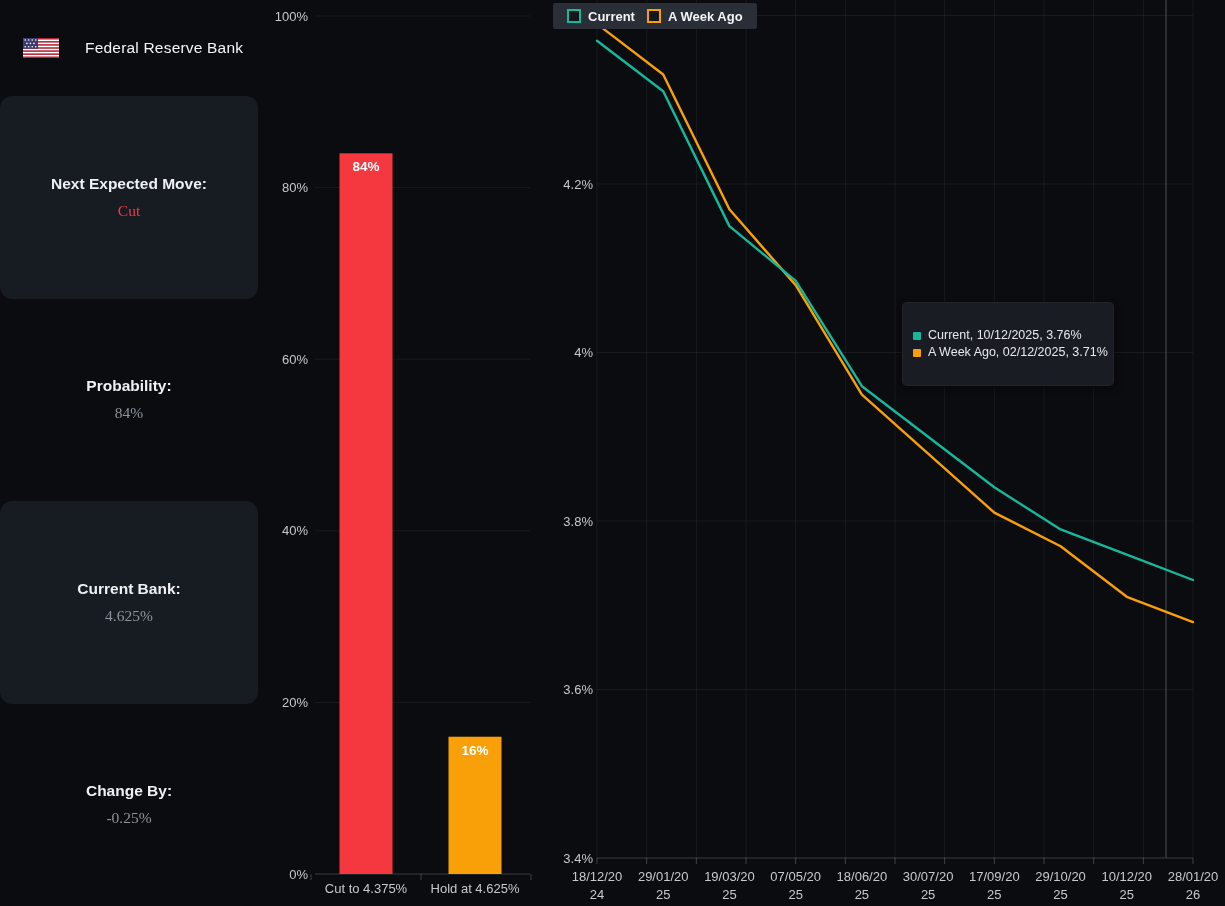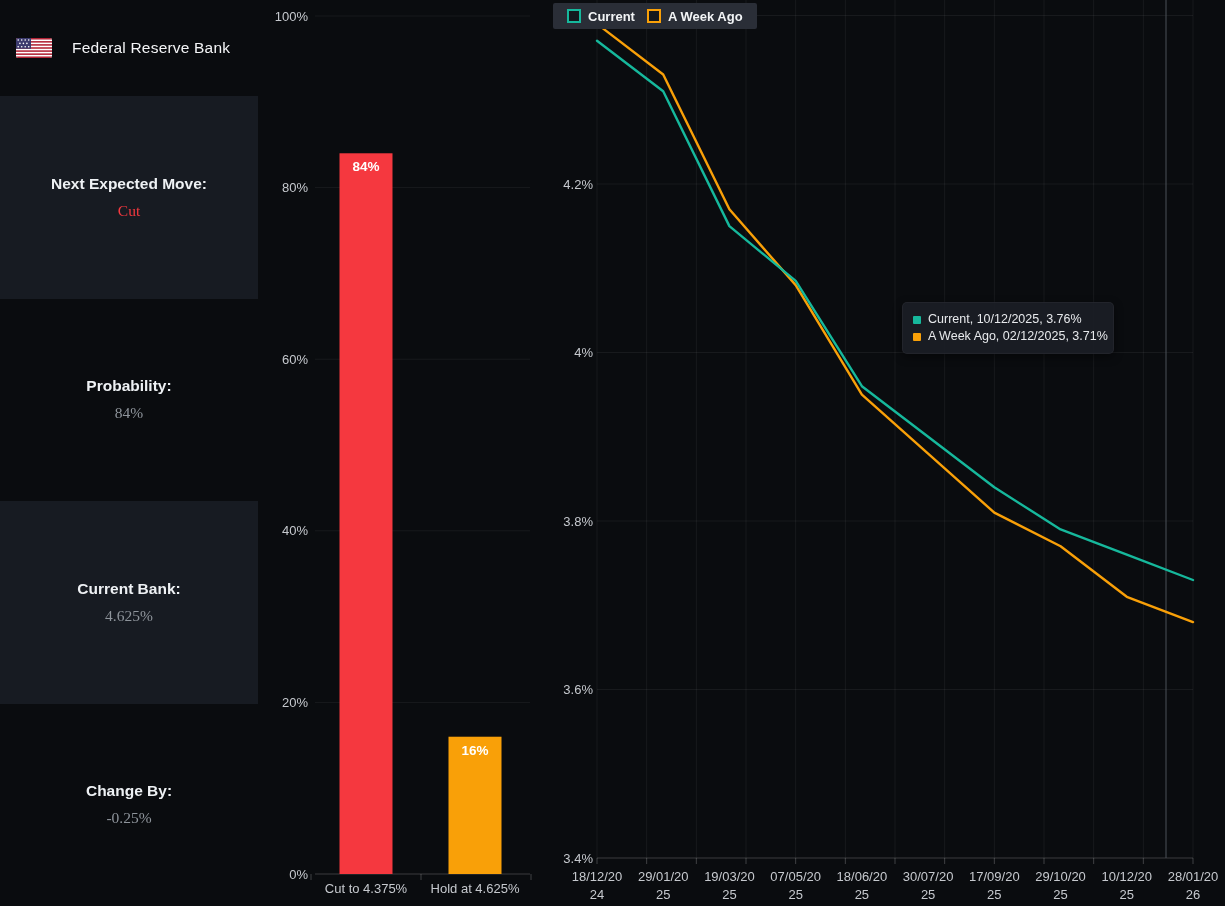--- a/index.html
+++ b/index.html
@@ -1,44 +1,44 @@
 <!DOCTYPE html>
 <html><head>
 <meta charset="utf-8">
 <style>
   html,body{margin:0;padding:0;background:#0a0c0f;}
   .app{position:relative;width:1225px;height:906px;background:#0a0c0f;overflow:hidden;
        font-family:"Liberation Sans",sans-serif;display:flex;color:#eef1f4;}
   
   .sidebar{width:258px;flex:0 0 258px;display:flex;flex-direction:column;background:#0a0c0f;}
-  .sb-header{height:96px;flex:0 0 96px;display:flex;align-items:center;padding-left:16px;gap:20px;}
+  .sb-header{height:96px;flex:0 0 96px;display:flex;align-items:center;padding-left:23px;gap:26px;}
   .flag{width:36px;height:20px;border-radius:2px;overflow:hidden;flex:0 0 36px;display:block;}
   .sb-title{font-size:15.5px;font-weight:500;color:#f4f5f7;letter-spacing:.2px;}
-  .panel{flex:1 1 0;display:flex;flex-direction:column;align-items:center;justify-content:center;text-align:center;}
+  .panel{flex:1 1 0;display:flex;flex-direction:column;align-items:center;justify-content:center;text-align:center;border-radius:12px;}
   .panel.light{background:#171b22;}
   .panel.dark{background:#0a0c0f;}
   .plabel{font-size:15.5px;font-weight:600;color:#eef1f4;}
   .pvalue{font-size:15.5px;font-weight:400;color:#8e949b;margin-top:9px;font-family:Liberation Serif, serif;}
   
   .bar-section{width:290px;flex:0 0 290px;position:relative;}
   .line-section{flex:1 1 auto;position:relative;}
   svg{display:block;position:absolute;left:0;top:0;}
   svg text{font-family:"Liberation Sans",sans-serif;}
   .tick{font-size:13px;fill:#c6c9ce;}
   .barval{font-size:13.5px;font-weight:700;fill:#ffffff;}
   
   .legend{position:absolute;left:5px;top:3px;height:26px;display:flex;align-items:center;gap:12px;
           background:#2a2e37;border-radius:2px;padding:0 14px;}
   .legend-item{display:flex;align-items:center;gap:7px;cursor:pointer;}
   .lswatch{width:10px;height:10px;border:2px solid #fff;background:#14181d;display:inline-block;}
   .llabel{font-size:13px;font-weight:700;color:#f2f4f6;}
   
   .tooltip{position:absolute;left:354px;top:302px;width:212px;box-sizing:border-box;
            background:rgba(26,30,37,0.95);border:1px solid rgba(255,255,255,0.04);
-           border-radius:5px;padding:8px 10px;box-shadow:0 3px 10px rgba(0,0,0,.45);}
+           border-radius:5px;padding:24px 10px;box-shadow:0 3px 10px rgba(0,0,0,.45);}
   .trow{display:flex;align-items:center;gap:7px;font-size:12.5px;color:#e7e9ec;line-height:17px;white-space:nowrap;}
   .tswatch{width:8px;height:8px;border-radius:1px;display:inline-block;flex:0 0 8px;}
 </style>
 </head>
 <body>
 
 <div class="app">
 
   <aside class="sidebar">
     <div class="sb-header">

